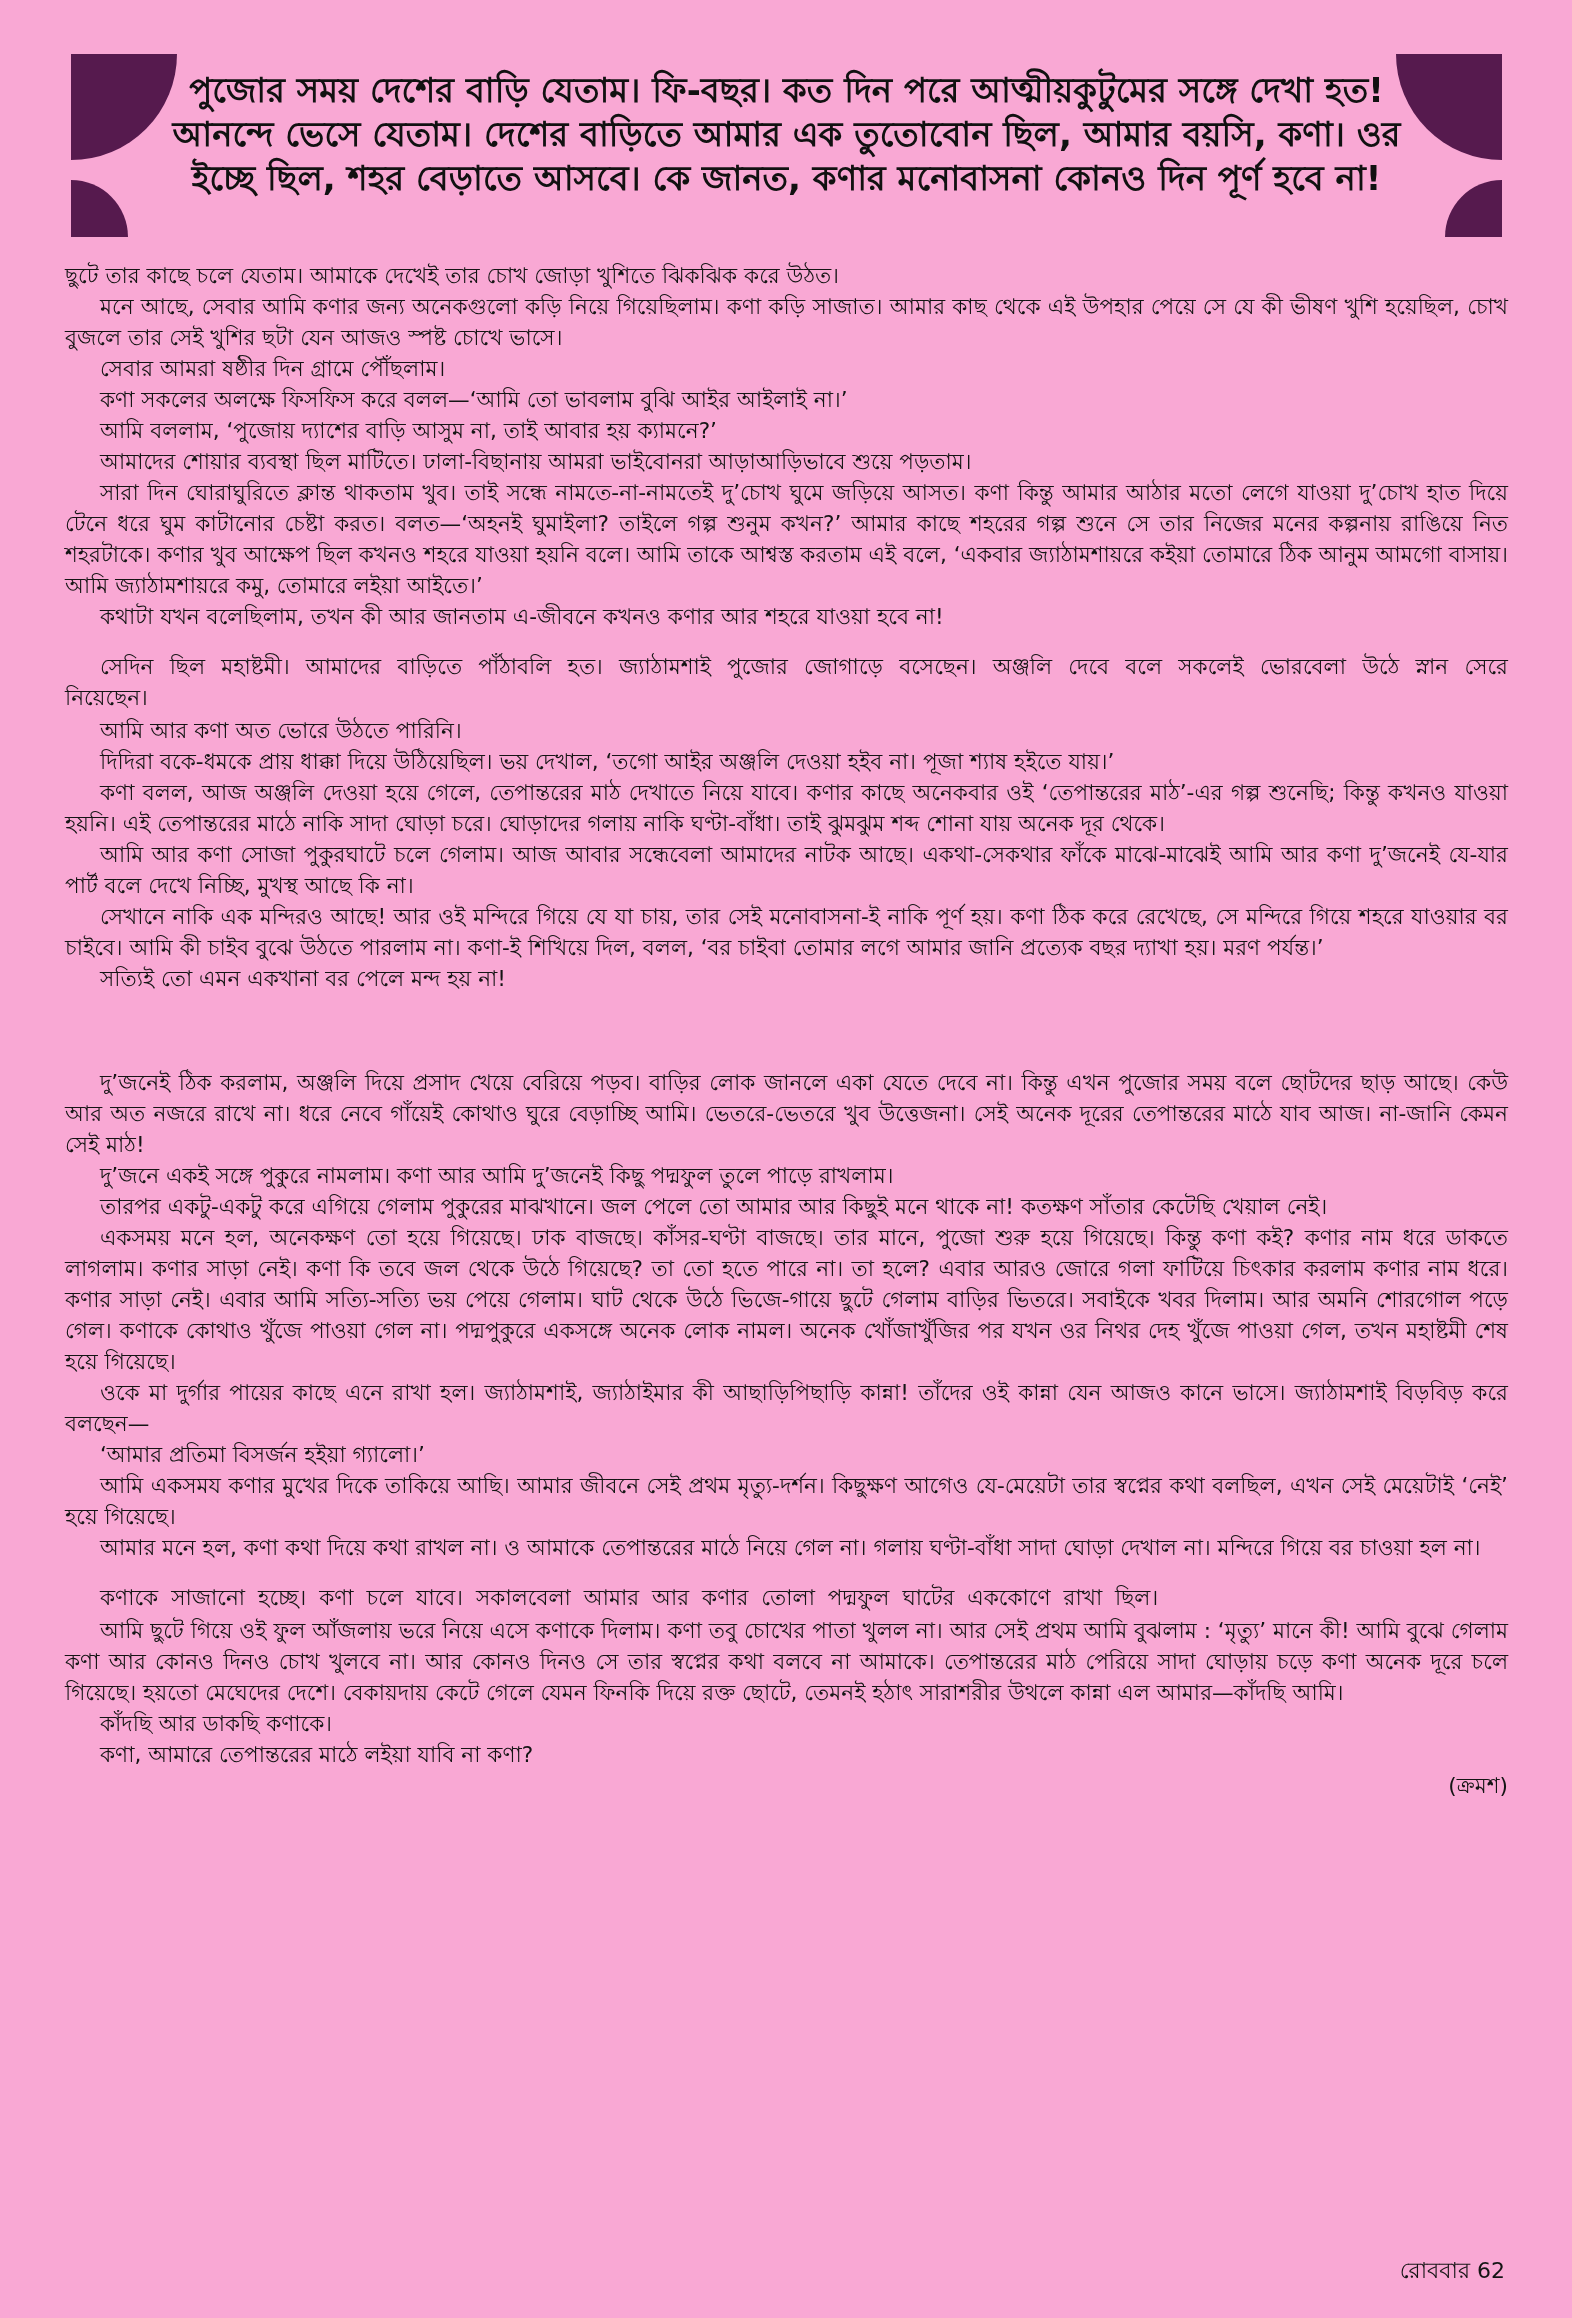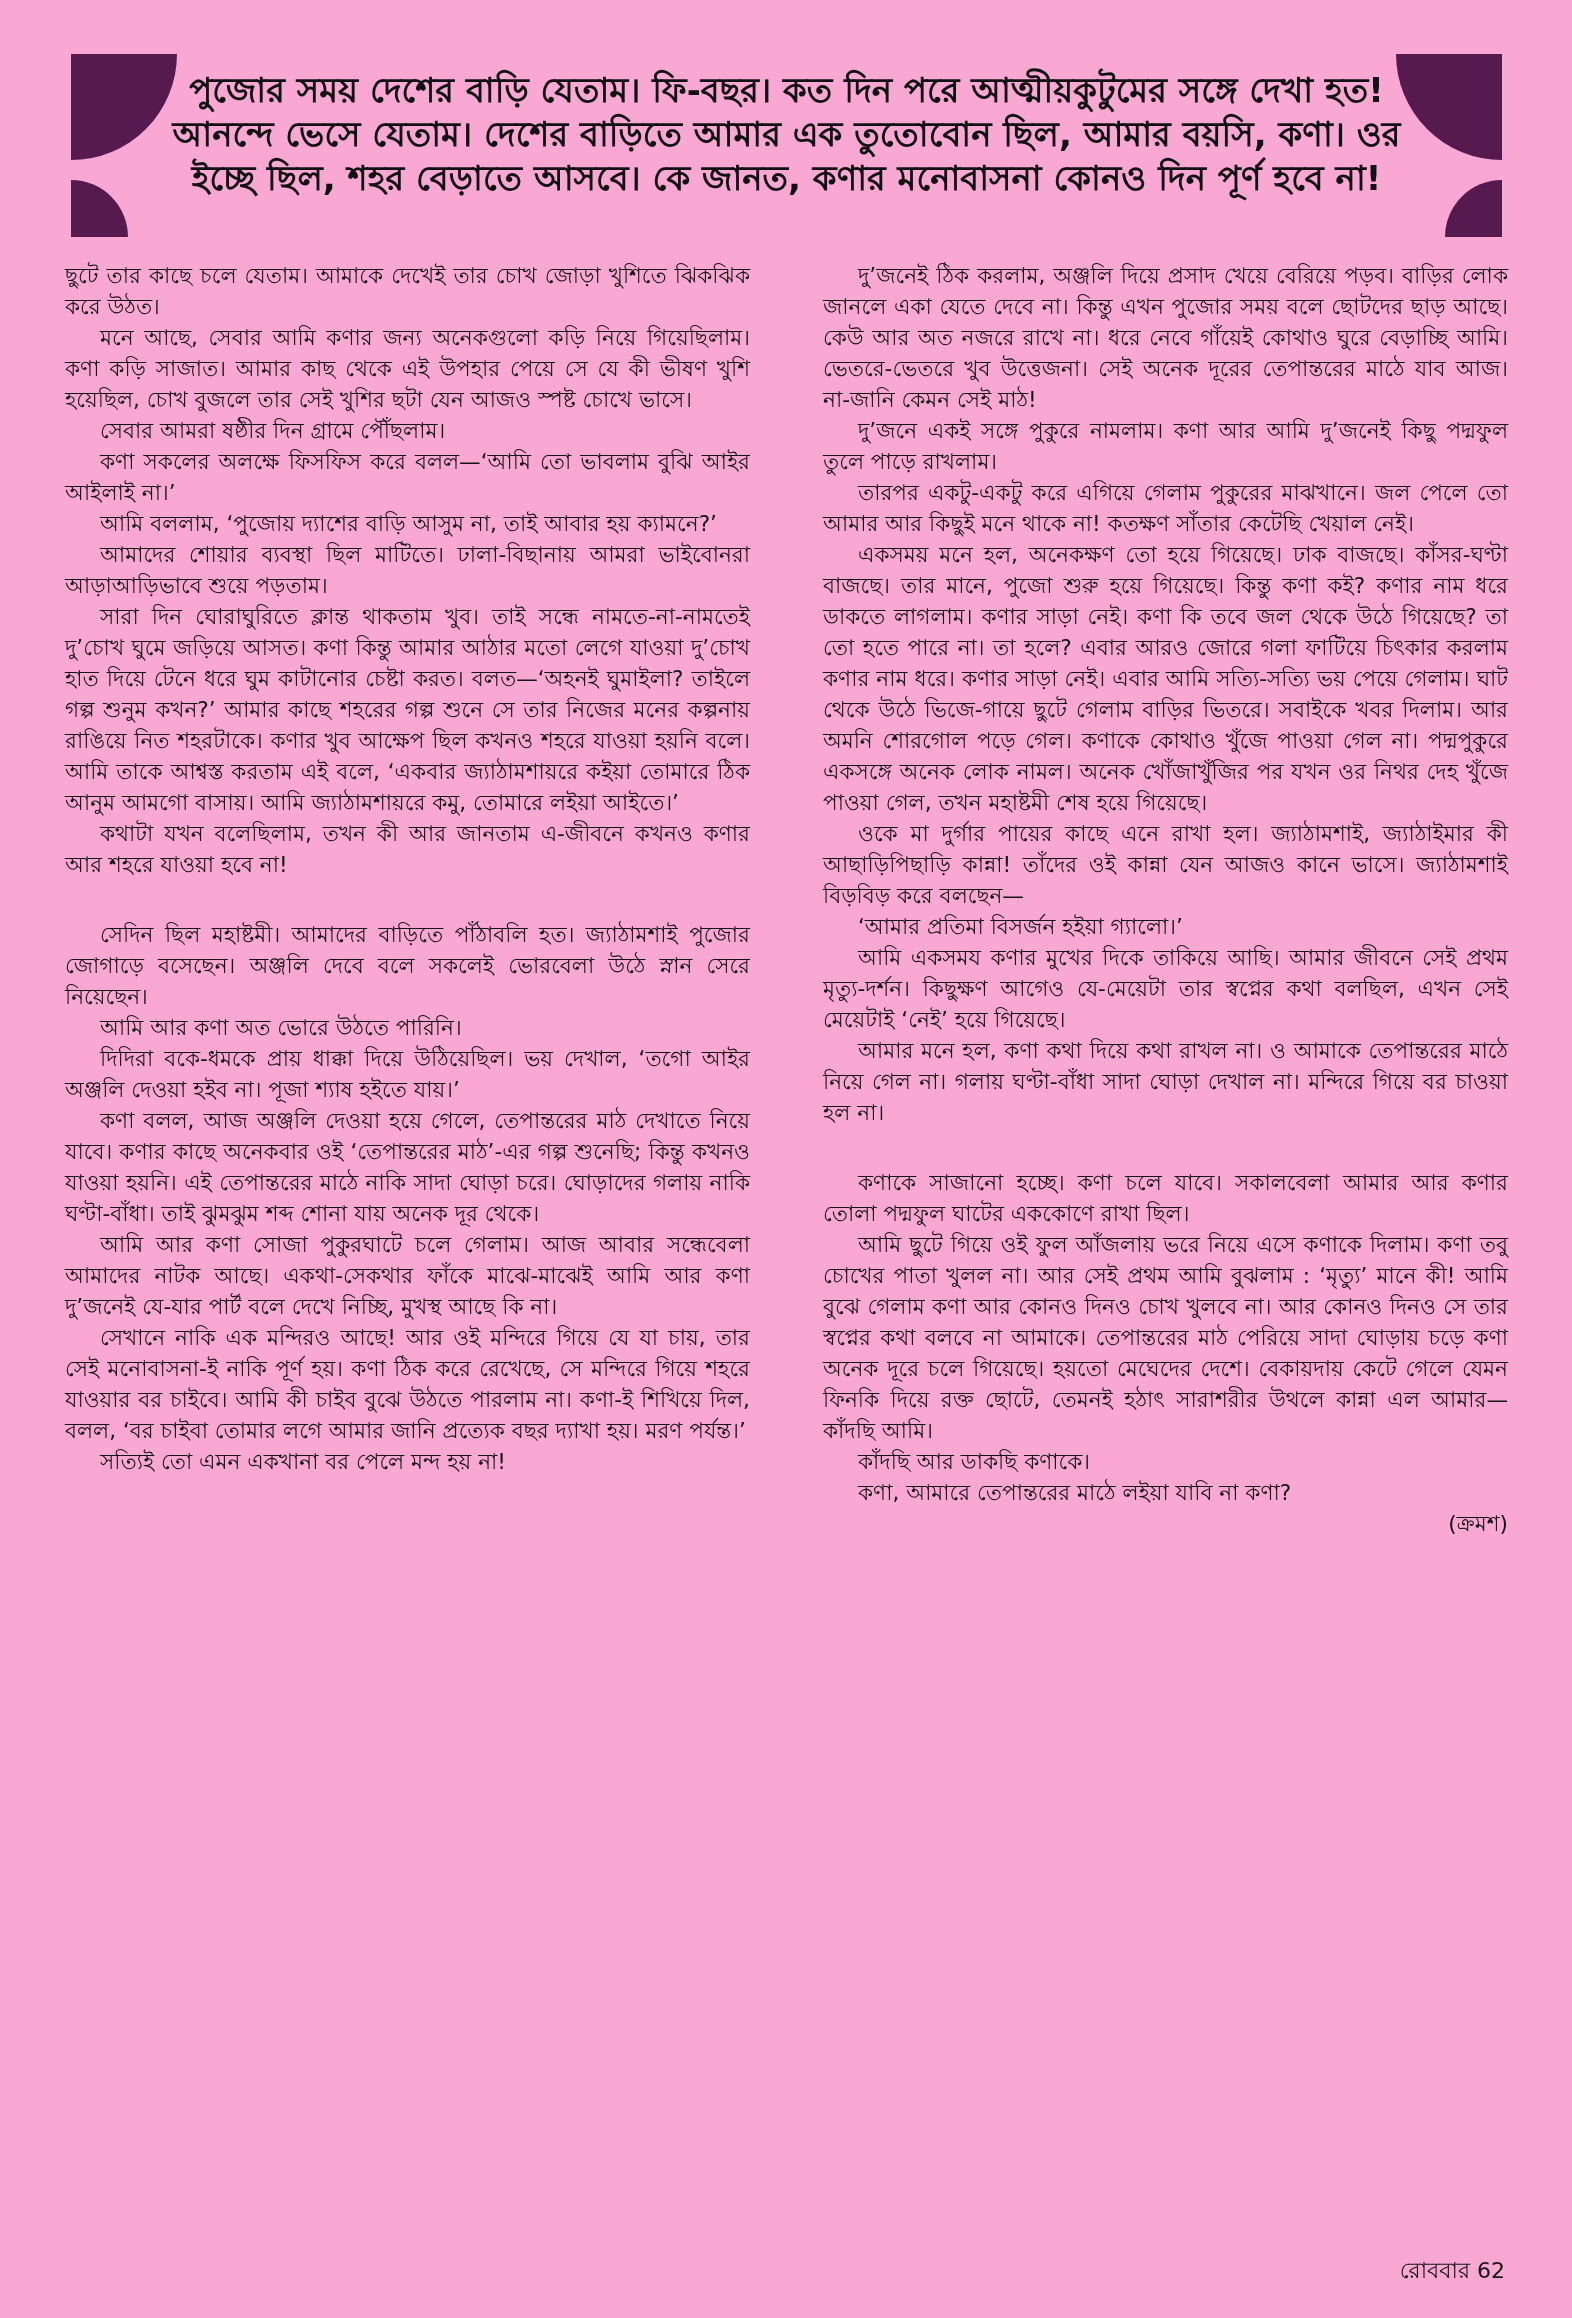--- a/index.html
+++ b/index.html
@@ -37,33 +37,34 @@
   .corner.tl { top:0; left:0; }
   .corner.tr { top:0; right:0; transform:scaleX(-1); }
   .corner.bl { bottom:-6.2px; left:0; width:57px; height:57px; transform:scaleY(-1); }
   .corner.br { bottom:-6.2px; right:0; width:57px; height:57px; transform:scale(-1,-1); }
   
   .columns {
     position:absolute;
     top:260px; left:65px; right:65px;
     display:flex;
     gap:73px;
+    flex-direction:column;
   }
   .col {
     flex:1 1 0;
     font-size:21.6px;
     line-height:31px;
     text-align:justify;
   }
   .col p {
     margin:0;
     text-indent:35px;
   }
   .col p.noindent { text-indent:0; }
-  .col p.gap { margin-top:39px; }
+  .col p.gap { margin-top:21px;font-family:Liberation Mono, monospace; }
   .col p.right { text-align:right; text-indent:0; }
   
   .footer {
     position:absolute;
     right:68px; bottom:29px;
     font-size:22px;
     color:#141414;
   }
 </style>
 </head>

